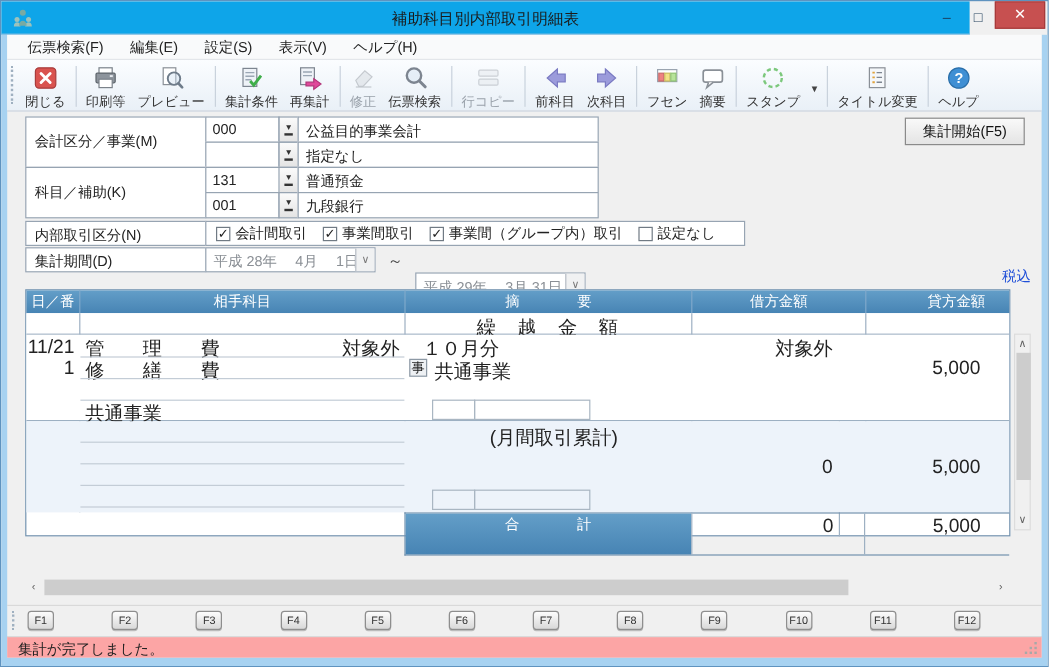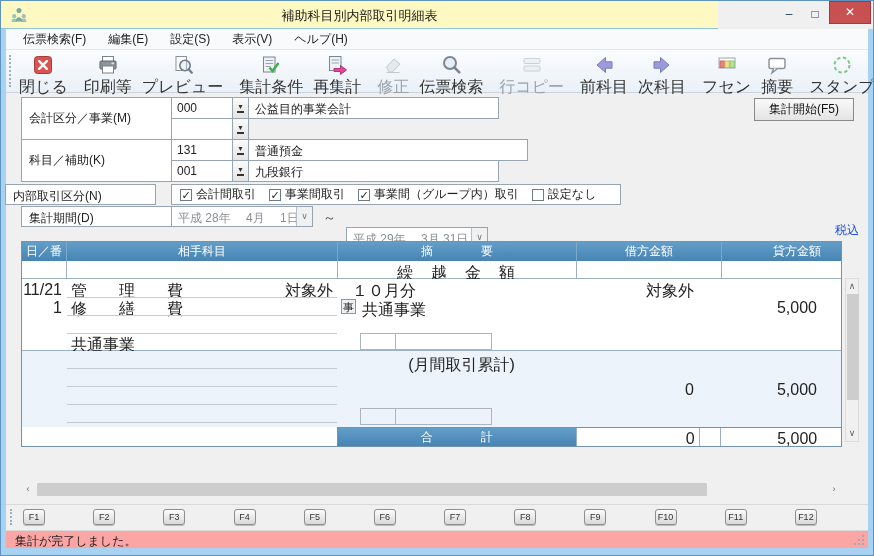--- a/index.html
+++ b/index.html
@@ -1,38 +1,38 @@
 <!DOCTYPE html>
 <html><head>
 <meta charset="utf-8">
 <style>
   html,body{margin:0;padding:0;background:#d6dbe0;}
   *{box-sizing:border-box;font-family:"Liberation Sans","DejaVu Sans",sans-serif;}
   .abs{position:absolute;}
   .window{position:relative;width:874px;height:556px;background:#f0f0f0;border:1px solid #5f93bf;overflow:hidden;}
 
   
-  .titlebar{left:0;top:0;width:717px;height:28px;background:#fef9c3;border-bottom:1px solid #90c0e2;}
+  .titlebar{left:0;top:0;width:807px;height:28px;background:#0ea5e9;border-bottom:1px solid #90c0e2;}
   .title-text{left:0;right:0;top:6px;text-align:center;font-size:13px;color:#1b1b1b;}
   .app-icon{left:9px;top:5px;width:18px;height:18px;}
   .btn-min,.btn-max{top:4px;width:24px;height:18px;text-align:center;font-size:12px;color:#1b3a57;line-height:18px;cursor:default;}
   .btn-min{left:776px;} .btn-max{left:802px;}
   .btn-close{left:828px;top:0;width:42px;height:23px;background:#c75050;border:1px solid #a63a3a;color:#fff;text-align:center;font-size:12px;line-height:21px;}
   .side-l{left:0;top:28px;width:5px;height:523px;background:#a7d2f1;}
   .side-r{left:867px;top:28px;width:5px;height:523px;background:#a7d2f1;}
   .bottom-strip{left:0;top:547px;width:872px;height:7px;background:#a7d2f1;}
 
   
   .menubar{left:5px;top:28px;width:862px;height:21px;background:#f9fafb;border-bottom:1px solid #e3e6ea;display:flex;align-items:center;padding-left:6px;}
   .menu-item{font-size:12px;color:#222;padding:2px 11px;}
   .toolbar{left:5px;top:49px;width:862px;height:43px;background:linear-gradient(#fbfdff,#e9f0f7);border-bottom:1px solid #ccd5df;display:flex;align-items:flex-start;padding:2px 0 0 2px;}
   .tb-grip{width:4px;height:32px;margin:3px 3px 0 1px;border-left:2px dotted #9fb0c0;}
   .tb-btn{display:flex;flex-direction:column;align-items:center;padding:1px 5px;margin-top:1px;}
   .tb-btn svg{width:22px;height:22px;}
-  .tb-label{font-size:16px;color:#333;margin-top:1px;white-space:nowrap;}
+  .tb-label{font-size:11px;color:#333;margin-top:1px;white-space:nowrap;}
   .tb-btn.disabled .tb-label{color:#9aa2ab;}
   .tb-sep{width:1px;height:34px;background:#c9d2dc;margin:3px 3px 0 3px;}
   .dd-arrow{font-size:8px;color:#444;margin-top:18px;padding:0 3px;}
 
   
   .cell{border:1px solid #97a4b2;background:#fff;font-size:12px;color:#222;}
   .lbl{padding:3px 0 0 7px;}
   .codebox{text-align:left;padding:3px 0 0 5px;}
   .combo-btn{background:linear-gradient(#fbfbfb,#e4e4e4);border:1px solid #97a4b2;display:flex;align-items:center;justify-content:center;}
   .combo-glyph{font-size:7px;color:#333;border-bottom:2px solid #333;line-height:7px;padding-bottom:1px;}
@@ -51,21 +51,21 @@
   .thead{left:0;top:0;width:819px;height:19px;background:linear-gradient(#639ec8,#4784b4);display:flex;}
   .th{color:#fff;font-size:12px;text-align:center;line-height:19px;border-left:1px solid #7fa9cb;overflow:hidden;white-space:nowrap;}
   .th:first-child{border-left:none;}
   .blue{color:#2121c8;}
   .row-carry{left:0;top:19px;width:819px;height:18px;border-bottom:1px solid #9db0c2;background:#fff;}
   .vline{background:#9db0c2;width:1px;}
   .subline{background:#c3ccd6;height:1px;}
   .txt{font-size:16px;color:#222;white-space:nowrap;}
   .datablock{left:0;top:37px;width:819px;height:72px;background:#fff;border-bottom:1px solid #9db0c2;}
   .summary{left:0;top:109px;width:819px;height:76px;background:#edf3fa;}
-  .totalrow{left:315px;top:185px;width:504px;height:20px;border:1px solid #7292ae;border-right:none;display:flex;}
+  .totalrow{left:315px;top:185px;width:504px;height:36px;border:1px solid #7292ae;border-right:none;display:flex;}
   .total-label{width:238px;background:linear-gradient(#639ec8,#4784b4);color:#fff;font-size:12px;text-align:center;line-height:19px;}
   .badge{width:15px;height:15px;border:1px solid #8d99a5;background:#eef1f4;font-size:11px;line-height:14px;text-align:center;color:#222;}
   .minicell{border:1px solid #a9b6c2;background:transparent;}
   
   .vscroll{left:844px;top:277px;width:14px;height:164px;background:#f0f0f0;border:1px solid #dcdcdc;}
   .sb-arrow{color:#606060;font-size:9px;text-align:center;width:12px;height:13px;line-height:13px;}
   .vthumb{left:1px;top:15px;width:12px;height:106px;background:#cdcdcd;}
   .hscroll-l{left:20px;top:481px;width:14px;height:15px;line-height:15px;}
   .hscroll-r{left:826px;top:481px;width:14px;height:15px;line-height:15px;}
   .hthumb{left:36px;top:482px;width:670px;height:13px;background:#cdcdcd;}
@@ -248,34 +248,35 @@
   <div class="abs cell lbl" style="left:20px;top:96px;width:151px;height:43px;"><span style="position:relative;top:9px;">会計区分／事業(M)</span></div>
   <div class="abs cell codebox" style="left:170px;top:96px;width:62px;height:22px;">000</div>
   <div class="abs combo-btn" style="left:231px;top:96px;width:17px;height:22px;">
       <span class="combo-glyph">▼</span>
     </div>
   <div class="abs cell namebox" style="left:247px;top:96px;width:251px;height:22px;">公益目的事業会計</div>
   <div class="abs cell codebox" style="left:170px;top:117px;width:62px;height:22px;"></div>
   <div class="abs combo-btn" style="left:231px;top:117px;width:17px;height:22px;">
       <span class="combo-glyph">▼</span>
     </div>
+  <div class="abs cell namebox" style="left:247px;top:117px;width:251px;height:22px;">指定なし</div>
 
   <div class="abs cell lbl" style="left:20px;top:138px;width:151px;height:43px;"><span style="position:relative;top:9px;">科目／補助(K)</span></div>
   <div class="abs cell codebox" style="left:170px;top:138px;width:82px;height:22px;">131</div>
   <div class="abs combo-btn" style="left:231px;top:138px;width:17px;height:22px;">
       <span class="combo-glyph">▼</span>
     </div>
-  <div class="abs cell namebox" style="left:247px;top:138px;width:280px;height:22px;">普通預金</div>
+  <div class="abs cell namebox" style="left:247px;top:138px;width:251px;height:22px;">普通預金</div>
   <div class="abs cell codebox" style="left:170px;top:159px;width:62px;height:22px;">001</div>
   <div class="abs combo-btn" style="left:231px;top:159px;width:17px;height:22px;">
       <span class="combo-glyph">▼</span>
     </div>
   <div class="abs cell namebox" style="left:247px;top:159px;width:251px;height:22px;">九段銀行</div>
 
-  <div class="abs cell lbl" style="left:4px;top:183px;width:151px;height:21px;">内部取引区分(N)</div>
+  <div class="abs cell lbl" style="left:20px;top:183px;width:151px;height:21px;">内部取引区分(N)</div>
   <div class="abs cell chkrow" style="left:170px;top:183px;width:450px;height:21px;">
     <span class="chk">
         <span class="chkbox">✓</span>
         <span>会計間取引</span>
       </span>
     <span class="chk">
         <span class="chkbox">✓</span>
         <span>事業間取引</span>
       </span>
     <span class="chk">

